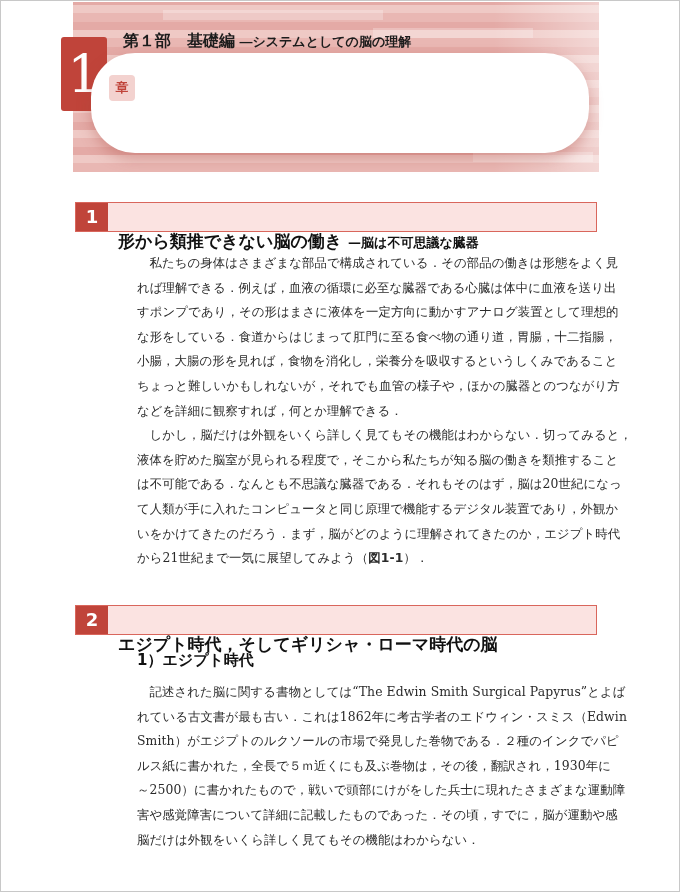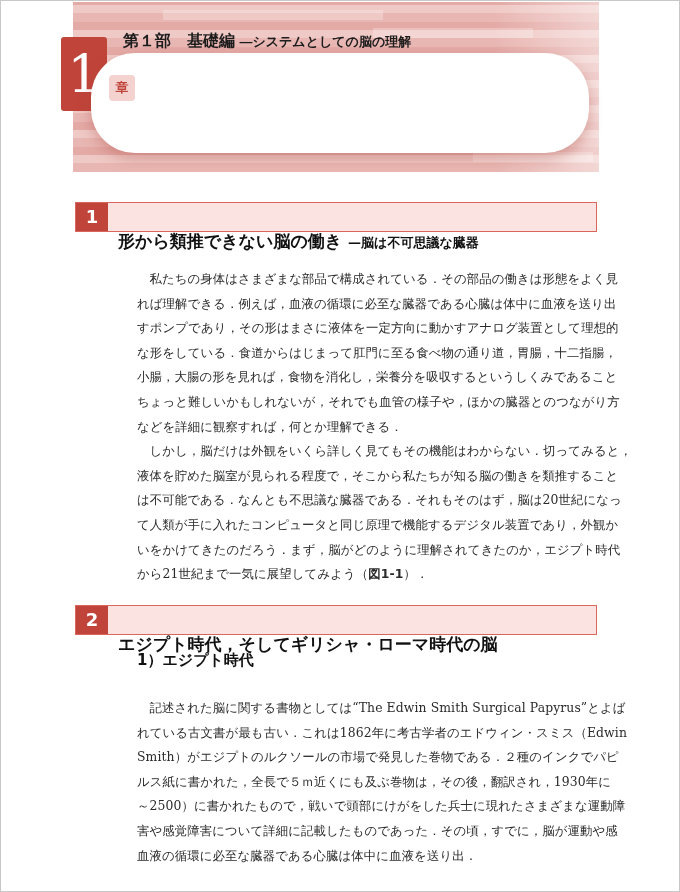--- a/index.html
+++ b/index.html
@@ -61,21 +61,21 @@
     position: absolute; left: 42px; top: 0; line-height: 28px;
     font-family: "DejaVu Sans", sans-serif; font-weight: bold; font-size: 17px; color: #111; white-space: nowrap; margin-top: 24px;
   }
   .section-head .title .sub { font-size: 13px; }
   .subhead {
     position: absolute; left: 88px; top: 650px; font-family: "DejaVu Sans", sans-serif;
     font-weight: bold; font-size: 15px; color: #111; margin-left: 48px;
   }
   .para {
     position: absolute; left: 136px; width: 462px; font-size: 12.4px; line-height: 24.6px;
-    color: #2a2a2a; letter-spacing: 0.1px; margin-top: 16px;
+    color: #2a2a2a; letter-spacing: 0.1px;
   }
   .para .line { display: block; white-space: nowrap; }
   .para .line.indent { text-indent: 12.5px; }
   .fig-ref { font-family: "DejaVu Sans", sans-serif; font-weight: bold; }
 </style>
 </head>
 <body>
 
 <div class="page-frame">
 
@@ -130,16 +130,16 @@
 
   <div class="subhead">1）エジプト時代</div>
 
   <div class="para" style="top:679px;">
     <span class="line indent">記述された脳に関する書物としては“The Edwin Smith Surgical Papyrus”とよば</span>
     <span class="line">れている古文書が最も古い．これは1862年に考古学者のエドウィン・スミス（Edwin</span>
     <span class="line">Smith）がエジプトのルクソールの市場で発見した巻物である．２種のインクでパピ</span>
     <span class="line">ルス紙に書かれた，全長で５ｍ近くにも及ぶ巻物は，その後，翻訳され，1930年に</span>
     <span class="line">～2500）に書かれたもので，戦いで頭部にけがをした兵士に現れたさまざまな運動障</span>
     <span class="line">害や感覚障害について詳細に記載したものであった．その頃，すでに，脳が運動や感</span>
-    <span class="line">血液の循環に必至な臓器である心臓は体中に血液を送り出．</span>
+    <span class="line">脳だけは外観をいくら詳しく見てもその機能はわからない．</span>
   </div>
 
 </div>
 
 </body></html>

